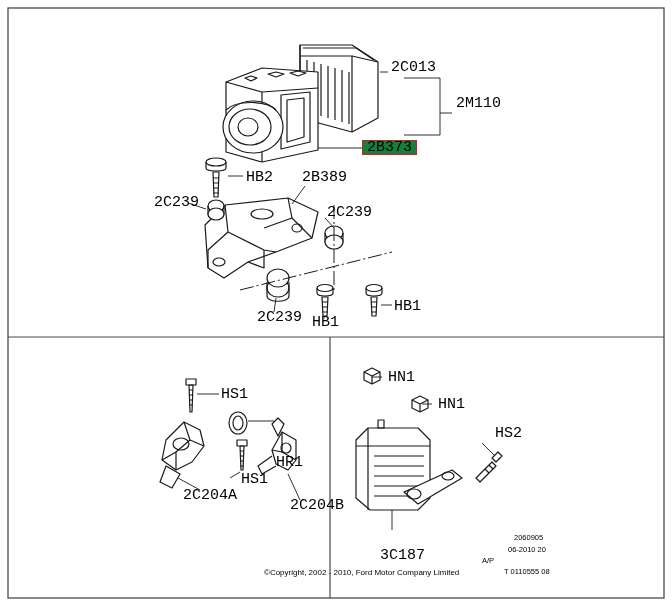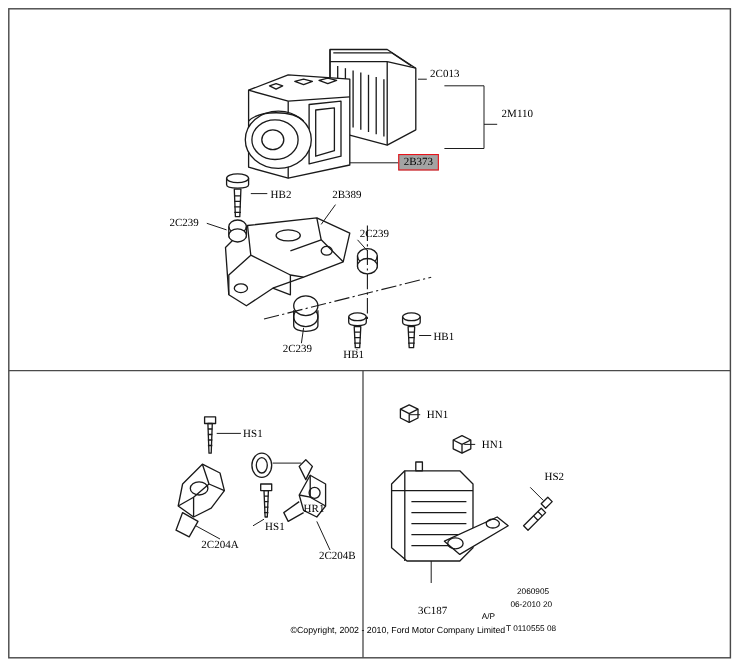--- a/index.html
+++ b/index.html
@@ -7,39 +7,39 @@
     width:672px; height:606px;
     background:#ffffff;
     font-family:"Liberation Sans", sans-serif;
     color:#000;
     overflow:hidden;
     position:relative;
   }
   #sheet { position:absolute; left:0; top:0; width:672px; height:606px; }
   .lbl {
     position:absolute;
-    font-family:Liberation Serif, serif;
-    font-size:10px;
+    font-family:Liberation Mono, monospace;
+    font-size:15px;
     line-height:11px;
     color:#000;
     white-space:nowrap;
   }
   .boxed {
     border:1.4px solid #e8131a;
     padding:1px 4px 1px 4px;
     color:#000;
-    background:#a3a3a3;
+    background:#15803d;
   }
   .copy {
     position:absolute;
     font-size:8px;
     color:#000;
     white-space:nowrap;
   }
-  .meta { position:absolute; font-size:7.5px; line-height:9.5px; color:#000; white-space:nowrap; }
+  .meta { position:absolute; font-size:7.5px; line-height:9.5px; color:#000; white-space:nowrap;margin-left:44px; }
 </style>
 </head>
 <body>
 
 <svg id="sheet" viewBox="0 0 672 606">
   <g>
     <rect x="0" y="0" width="672" height="606" fill="#ffffff"></rect>
   </g>
 
   <g fill="none" stroke="#4a4a4a" stroke-width="1.3">

